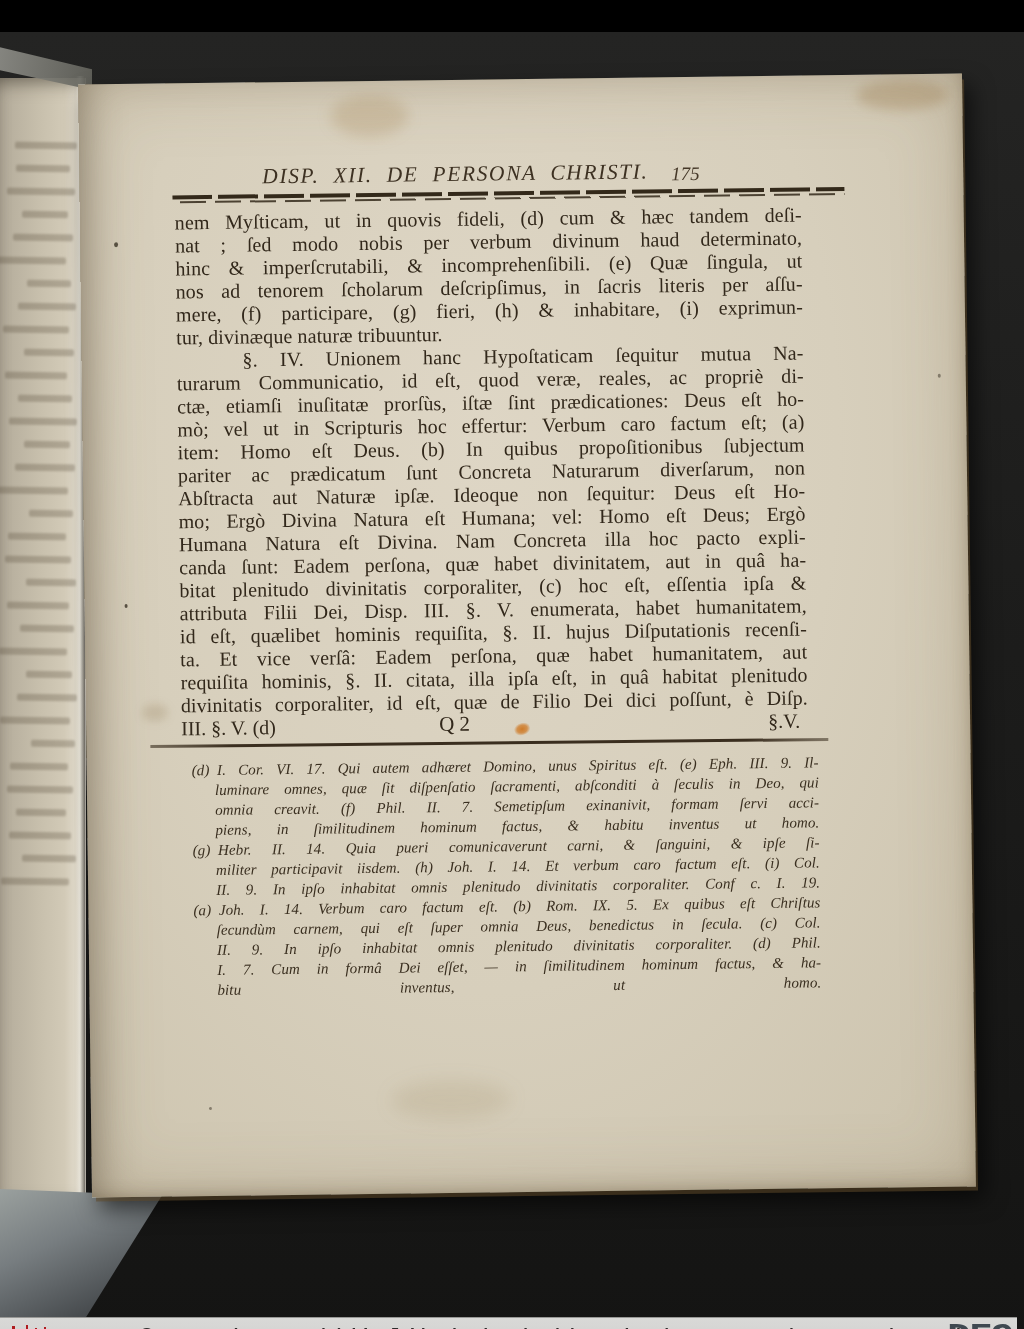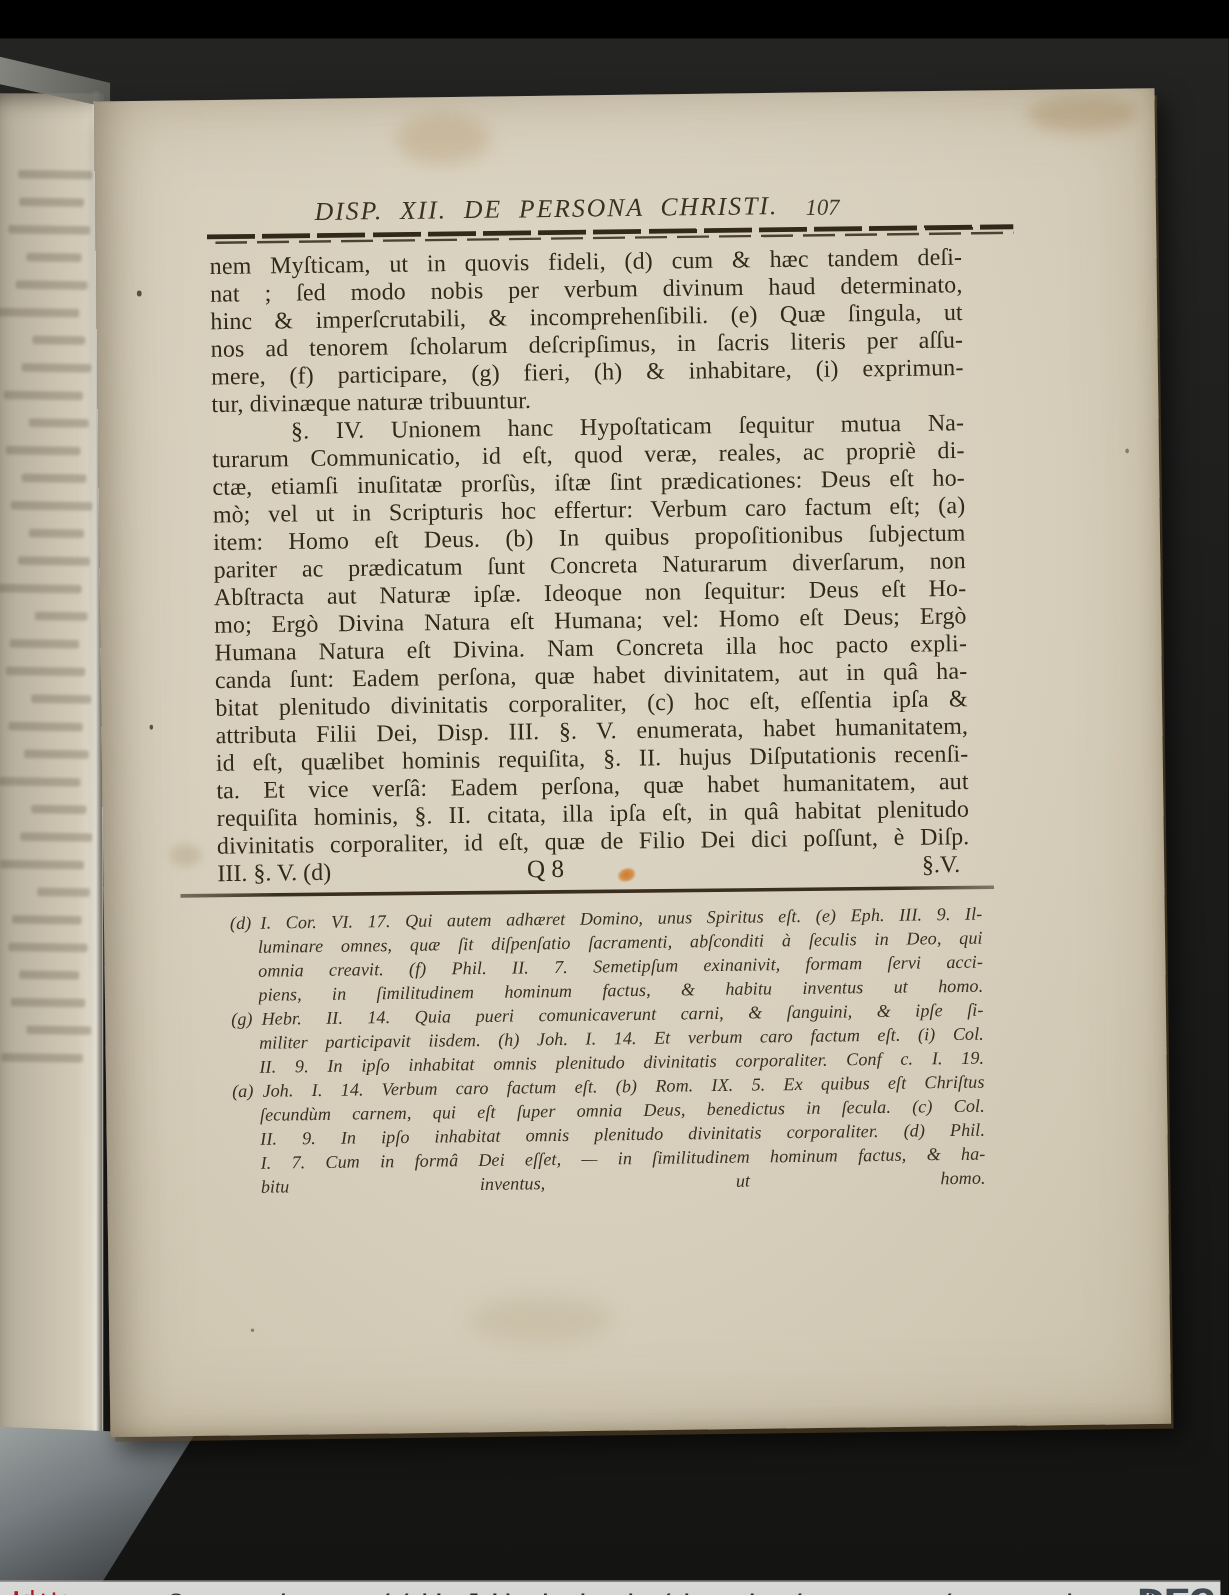--- a/index.html
+++ b/index.html
@@ -132,21 +132,21 @@
     <div class="stain s1"></div>
     <div class="stain s2"></div>
     <div class="stain s3"></div>
     <div class="stain s4"></div>
     <div class="speck k1"></div>
     <div class="speck k2"></div>
     <div class="speck k3"></div>
     <div class="speck k4"></div>
 
     <div class="title">DISP. XII. DE PERSONA CHRISTI.</div>
-    <div class="pagenum">107</div>
+    <div class="pagenum">175</div>
     <div class="rule-top"></div>
 
     <div class="body">
       <div>
           <div class="tline">nem Myſticam, ut in quovis fideli, (d) cum &amp; hæc tandem deſi-</div>
           <div class="tline">nat ; ſed modo nobis per verbum divinum haud determinato,</div>
           <div class="tline">hinc &amp; imperſcrutabili, &amp; incomprehenſibili. (e) Quæ ſingula, ut</div>
           <div class="tline">nos ad tenorem ſcholarum deſcripſimus, in ſacris literis per aſſu-</div>
           <div class="tline">mere, (f) participare, (g) fieri, (h) &amp; inhabitare, (i) exprimun-</div>
           <div class="tline endline">tur, divinæque naturæ tribuuntur.</div>
@@ -164,21 +164,21 @@
           <div class="tline">canda ſunt: Eadem perſona, quæ habet divinitatem, aut in quâ ha-</div>
           <div class="tline">bitat plenitudo divinitatis corporaliter, (c) hoc eſt, eſſentia ipſa &amp;</div>
           <div class="tline">attributa Filii Dei, Disp. III. §. V. enumerata, habet humanitatem,</div>
           <div class="tline">id eſt, quælibet hominis requiſita, §. II. hujus Diſputationis recenſi-</div>
           <div class="tline">ta.  Et vice verſâ: Eadem perſona, quæ habet humanitatem, aut</div>
           <div class="tline">requiſita hominis, §. II. citata, illa ipſa eſt, in quâ habitat plenitudo</div>
           <div class="tline">divinitatis corporaliter, id eſt, quæ de Filio Dei dici poſſunt, è Diſp.</div>
         </div>
       <div class="sigline">
         <span class="sig-left">III. §. V. (d)</span>
-        <span class="sig-center">Q 8</span>
+        <span class="sig-center">Q 2</span>
         <span class="sig-right">§.V.</span>
       </div>
     </div>
 
     <div class="rule-fn"></div>
     <div class="footnotes" id="footnotes">
         <div class="fnline fn-first">(d) I. Cor. VI. 17. Qui autem adhæret Domino, unus Spiritus eſt.  (e)  Eph. III. 9. Il-</div>
         <div class="fnline">luminare omnes, quæ ſit diſpenſatio ſacramenti, abſconditi à ſeculis in Deo, qui</div>
         <div class="fnline">omnia creavit.  (f)  Phil. II. 7. Semetipſum exinanivit,  formam ſervi acci-</div>
         <div class="fnline">piens, in ſimilitudinem hominum factus, &amp; habitu inventus ut homo.</div>

